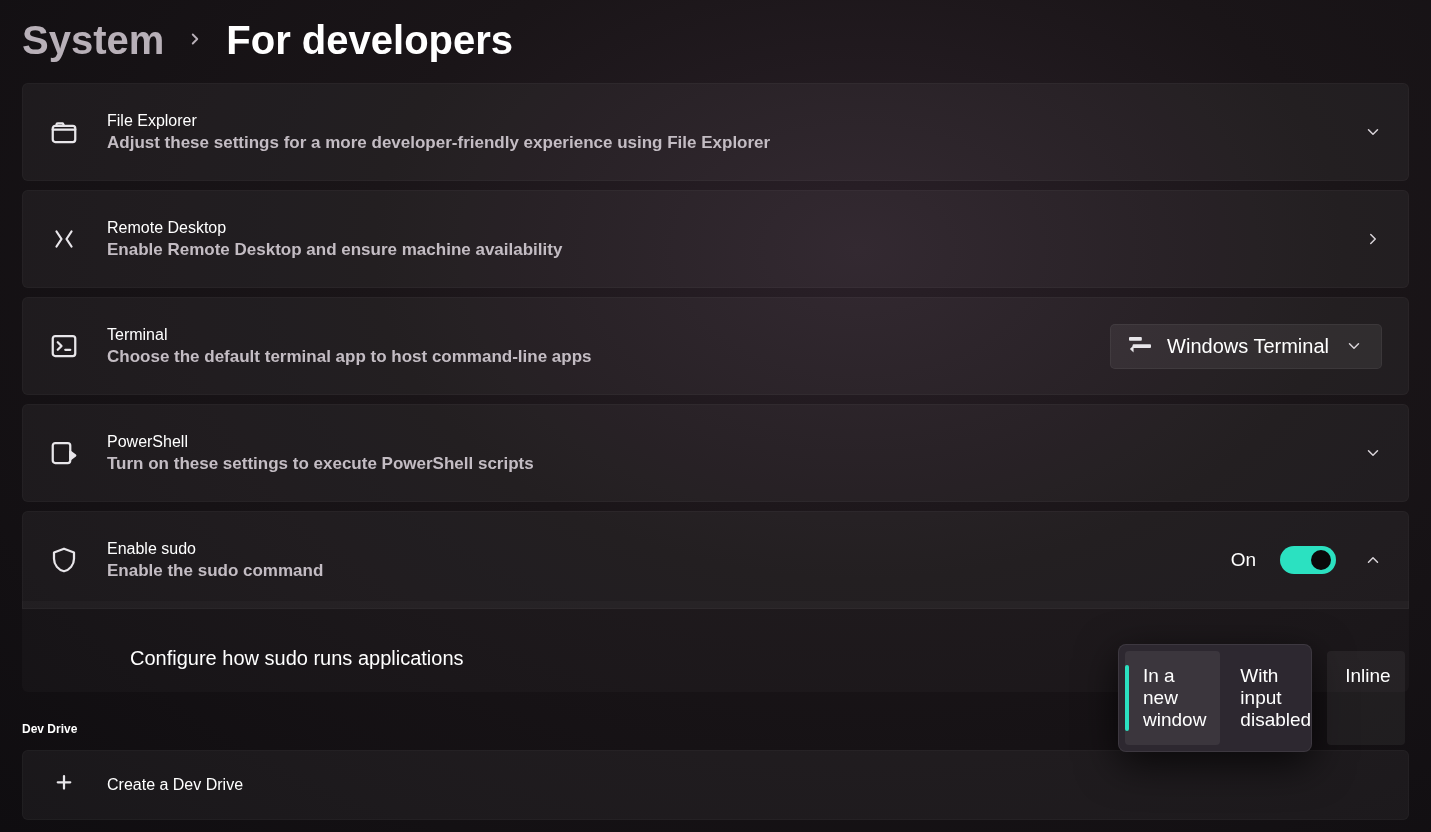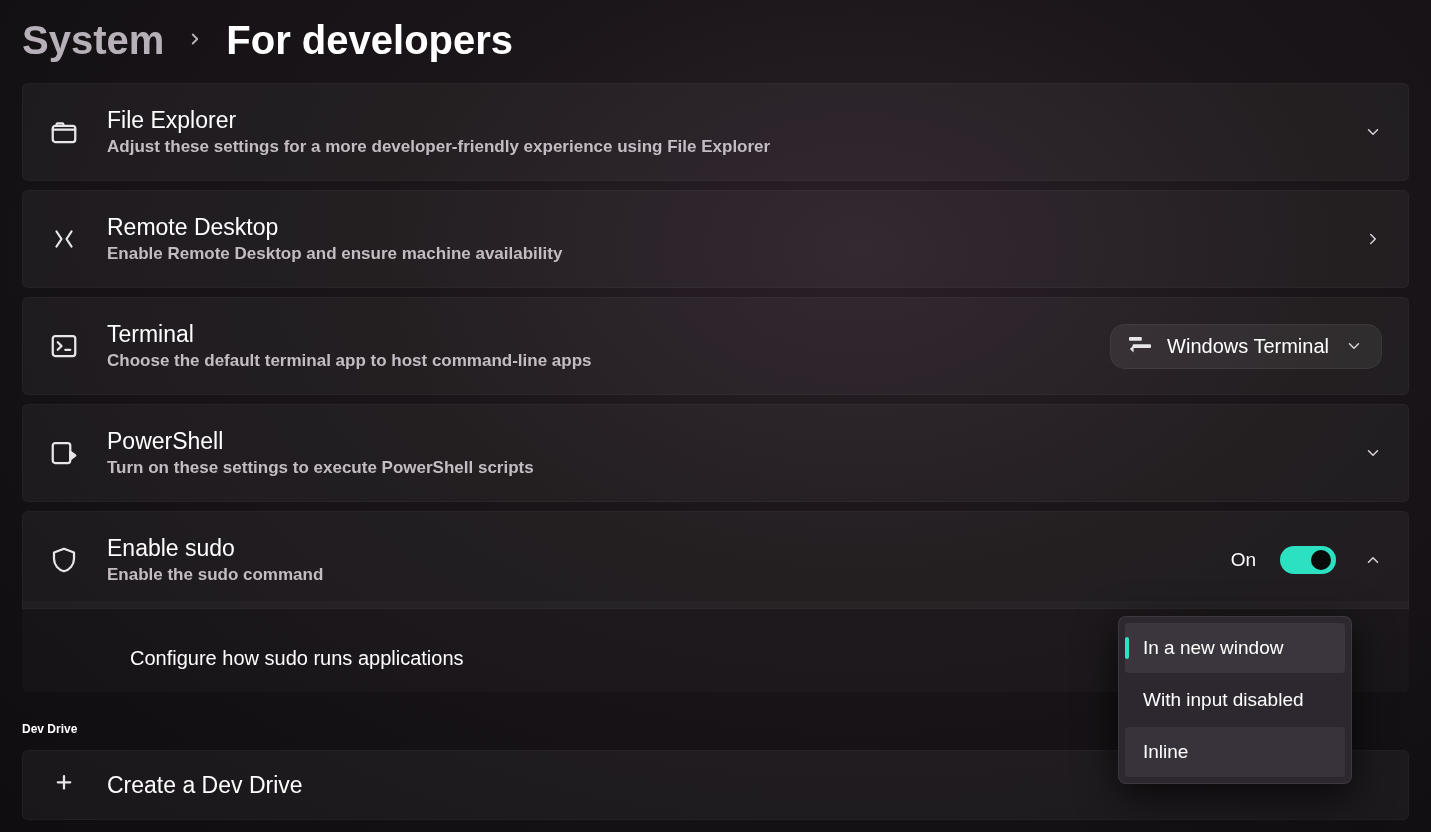--- a/index.html
+++ b/index.html
@@ -55,21 +55,21 @@
     flex-shrink: 0;
     color: #e8e6ea;
   }
   .card-text {
     flex: 1;
     display: flex;
     flex-direction: column;
     gap: 3px;
   }
   .card-title {
-    font-size: 23px;
+    font-size: 16px;
     font-weight: 400;
     color: #ffffff;
   }
   .card-desc {
     font-size: 17px;
     font-weight: 700;
     color: #c3bcc3;
   }
   .card-action {
     display: flex;
@@ -77,21 +77,21 @@
     gap: 16px;
   }
   .chev {
     width: 18px;
     height: 18px;
     color: #d9d4d9;
   }
   .dropdown {
     background: rgba(255,255,255,0.065);
     border: 1px solid rgba(255,255,255,0.05);
-    border-radius: 15px;
+    border-radius: 5px;
     padding: 10px 18px;
     display: flex;
     align-items: center;
     gap: 16px;
     cursor: pointer;
   }
   .dropdown .dd-icon {
     width: 22px;
     height: 18px;
     color: #e8e6ea;
@@ -140,29 +140,29 @@
   }
   .section-heading {
     font-size: 12px;
     font-weight: 700;
     color: #ffffff;
     margin-bottom: 14px;
   }
   .popup {
     position: absolute;
     left: 1118px;
-    top: 616px;
-    width: 234px;
+    top: 644px;
+    width: 194px;
     background: #2d2830;
     border: 1px solid rgba(255,255,255,0.08);
     border-radius: 8px;
     box-shadow: 0 12px 40px rgba(0,0,0,0.7);
     padding: 6px;
     display: flex;
-    flex-direction: column;
+    flex-direction: row;
     gap: 2px;
   }
   .popup-item {
     padding: 14px 14px 14px 18px;
     font-size: 19px;
     color: #ffffff;
     border-radius: 4px;
     cursor: pointer;
     position: relative;
   }

